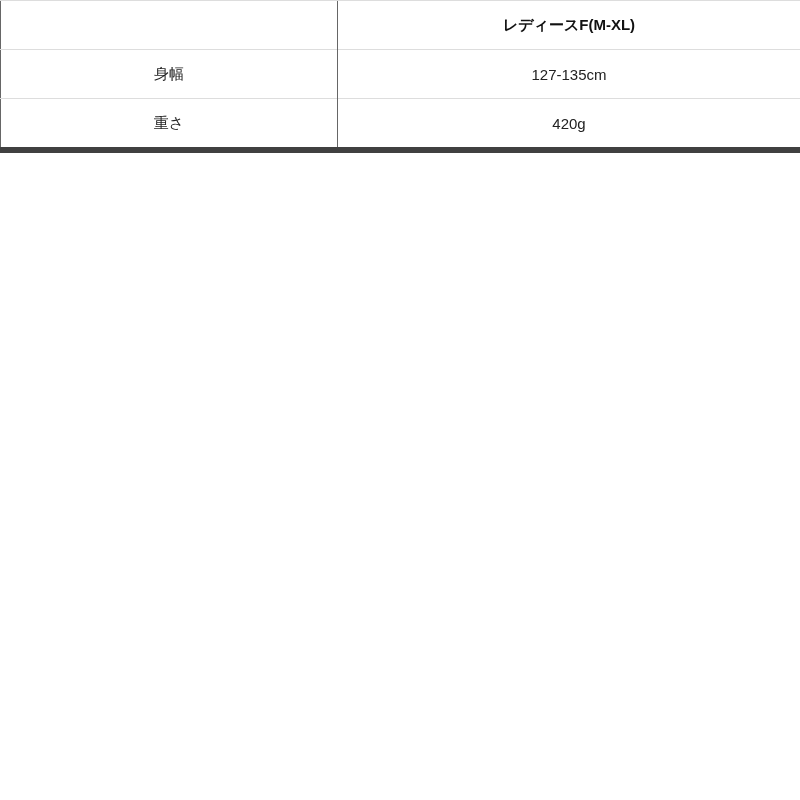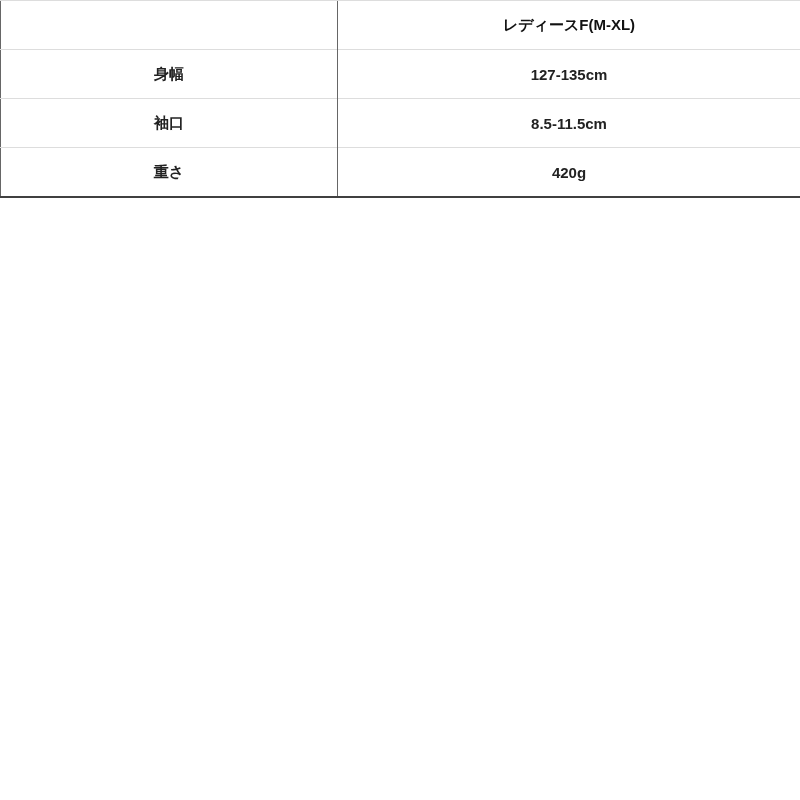--- a/index.html
+++ b/index.html
@@ -13,32 +13,32 @@
     font-family: "Liberation Sans", "DejaVu Sans", sans-serif;
     color: #222222;
     overflow: hidden;
   }
   table.size-table {
     width: 800px;
     border-collapse: collapse;
     table-layout: fixed;
     border-left: 1px solid #666666;
     border-right: 1px solid #666666;
-    border-bottom: 2px solid #404040;
+    border-bottom: 6px solid #404040;
   }
   .size-table col.label-col { width: 337px; }
   .size-table col.value-col { width: 463px; }
   .size-table th,
   .size-table td {
     height: 48px;
     padding: 0;
     text-align: center;
     vertical-align: middle;
     font-size: 15px;
-    font-weight: bold;
+    font-weight: normal;
     border-top: 1px solid #dddddd;
     white-space: nowrap;
     overflow: hidden;
   }
   .size-table th { font-weight: bold; color: #111111; }
   .size-table .value-cell { border-left: 1px solid #666666; }
 </style>
 </head>
 <body>
 
@@ -52,21 +52,17 @@
       <th class="label-cell"></th>
       <th class="value-cell">レディースF(M-XL)</th>
     </tr>
   </thead>
   <tbody>
     <tr>
       <td class="label-cell">身幅</td>
       <td class="value-cell">127-135cm</td>
     </tr>
     <tr>
-      <td class="label-cell">袖口</td>
-      <td class="value-cell">8.5-11.5cm</td>
-    </tr>
-    <tr>
       <td class="label-cell">重さ</td>
       <td class="value-cell">420g</td>
     </tr>
   </tbody>
 </table>
 
 </body></html>

